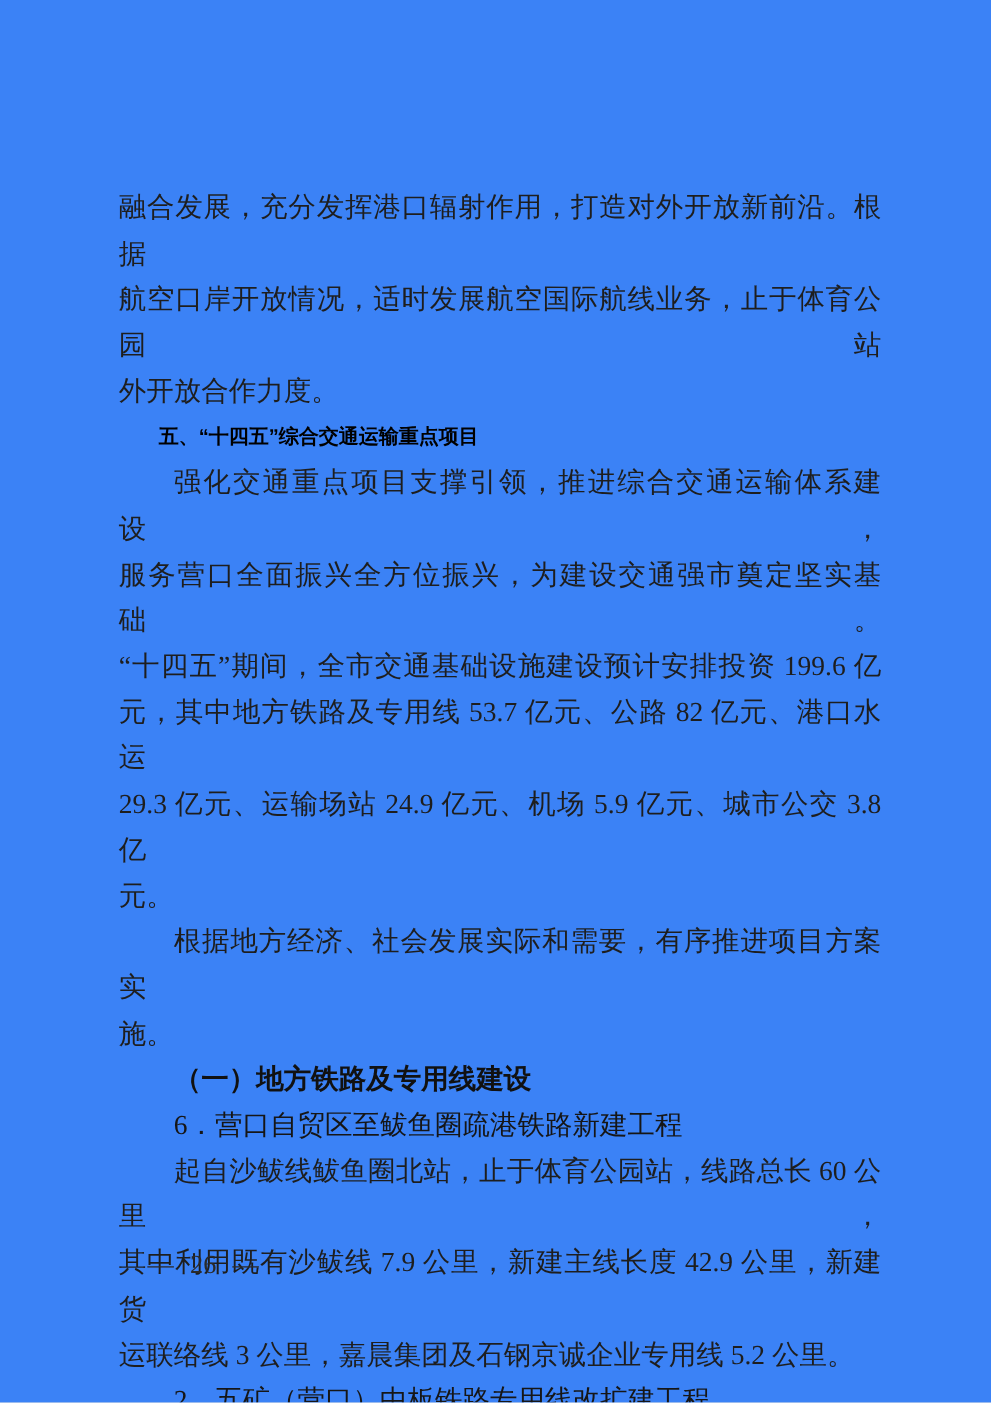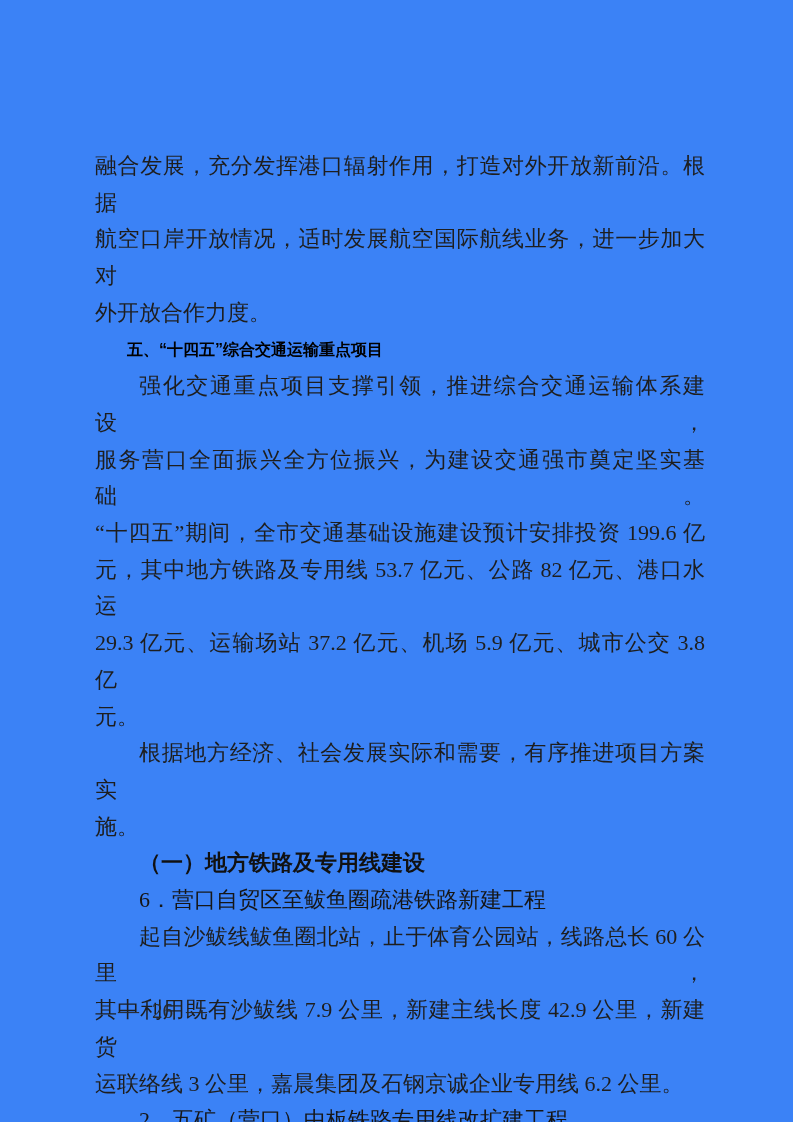--- a/index.html
+++ b/index.html
@@ -66,48 +66,48 @@
     font-family: "Liberation Serif", "DejaVu Serif", serif;
   }
 </style>
 </head>
 <body>
 
 <div class="page">
   <div class="doc-text">
       <div class="block body">
         <div class="line full">融合发展，充分发挥港口辐射作用，打造对外开放新前沿。根据</div>
-        <div class="line full">航空口岸开放情况，适时发展航空国际航线业务，进一步加大对</div>
+        <div class="line full">航空口岸开放情况，适时发展航空国际航线业务，止于体育公园站</div>
         <div class="line end">外开放合作力度。</div>
       </div>
       <div class="block heading1">
         <div class="line end indent">五、“十四五”综合交通运输重点项目</div>
       </div>
       <div class="block body">
         <div class="line full indent">强化交通重点项目支撑引领，推进综合交通运输体系建设，</div>
         <div class="line full">服务营口全面振兴全方位振兴，为建设交通强市奠定坚实基础。</div>
         <div class="line full">“十四五”期间，全市交通基础设施建设预计安排投资 199.6 亿</div>
         <div class="line full">元，其中地方铁路及专用线 53.7 亿元、公路 82 亿元、港口水运</div>
-        <div class="line full">29.3 亿元、运输场站 37.2 亿元、机场 5.9 亿元、城市公交 3.8 亿</div>
+        <div class="line full">29.3 亿元、运输场站 24.9 亿元、机场 5.9 亿元、城市公交 3.8 亿</div>
         <div class="line end">元。</div>
       </div>
       <div class="block body">
         <div class="line full indent">根据地方经济、社会发展实际和需要，有序推进项目方案实</div>
         <div class="line end">施。</div>
       </div>
       <div class="block heading2">
         <div class="line end indent">（一）地方铁路及专用线建设</div>
       </div>
       <div class="block item">
         <div class="line end indent">6．营口自贸区至鲅鱼圈疏港铁路新建工程</div>
       </div>
       <div class="block body">
         <div class="line full indent">起自沙鲅线鲅鱼圈北站，止于体育公园站，线路总长 60 公里，</div>
         <div class="line full">其中利用既有沙鲅线 7.9 公里，新建主线长度 42.9 公里，新建货</div>
-        <div class="line end">运联络线 3 公里，嘉晨集团及石钢京诚企业专用线 6.2 公里。</div>
+        <div class="line end">运联络线 3 公里，嘉晨集团及石钢京诚企业专用线 5.2 公里。</div>
       </div>
       <div class="block item">
         <div class="line end indent">2．五矿（营口）中板铁路专用线改扩建工程</div>
       </div>
     </div>
   <div class="footer">
     <span>—</span>
     <span>26</span>
     <span>—</span>
   </div>

